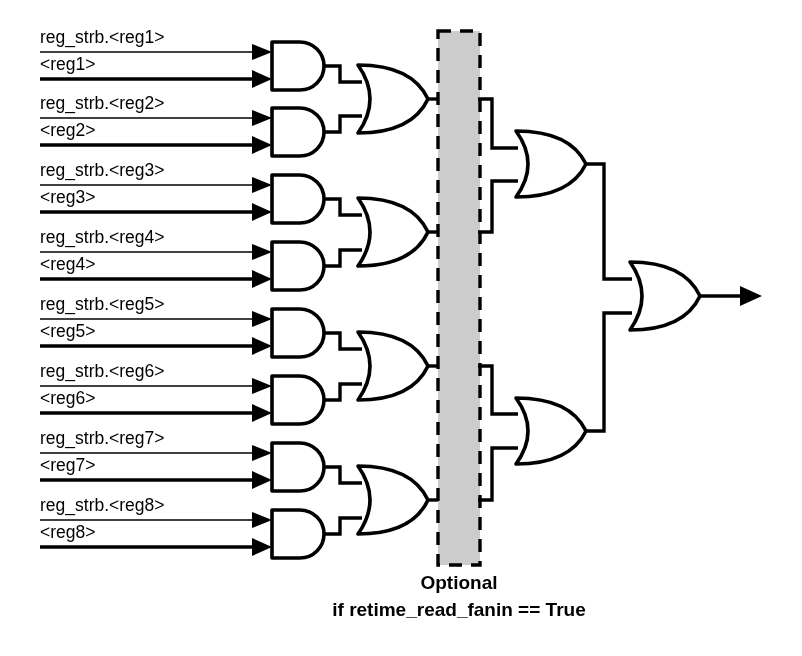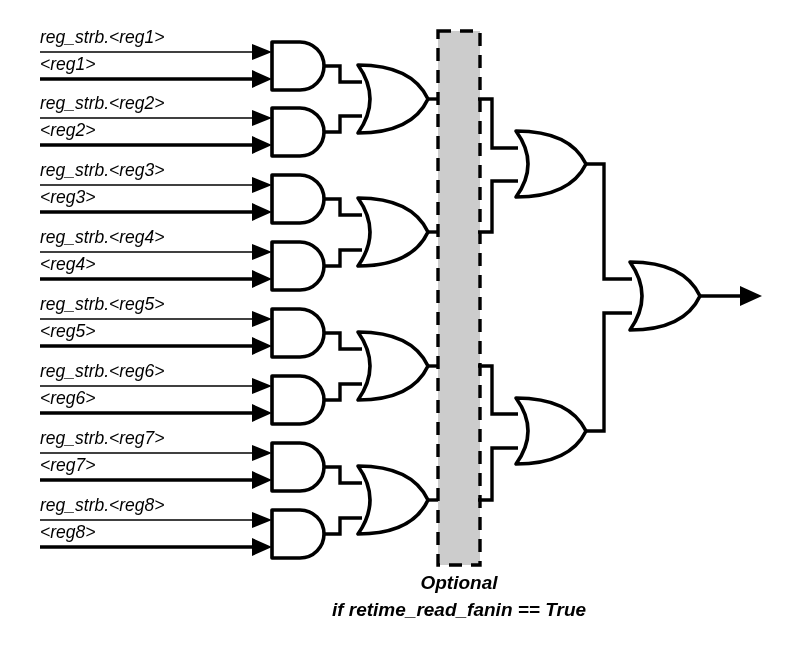--- a/index.html
+++ b/index.html
@@ -1,17 +1,17 @@
 <!DOCTYPE html>
 <html><head>
 <meta charset="utf-8">
 <style>
   html,body{margin:0;padding:0;background:#ffffff;}
   body{font-family:"Liberation Sans",sans-serif;}
-  #stage{position:relative;width:802px;height:656px;background:#ffffff;overflow:hidden;font-style:italic;}
+  #stage{position:relative;width:802px;height:656px;background:#ffffff;overflow:hidden;}
   svg{display:block;}
   .wire{stroke:#000;fill:none;}
   .wire-thin{stroke-width:1.6;}
   .wire-thick{stroke-width:3.4;}
   .gate{fill:#ffffff;stroke:#000;stroke-width:3.6;stroke-linejoin:round;}
   .arrow{fill:#000;stroke:none;}
   .optbox{fill:#cccccc;stroke:#000;stroke-width:3.4;stroke-dasharray:13 9;}
   .lbl{font-family:"Liberation Sans",sans-serif;font-size:17.5px;fill:#000;}
   .caption{font-family:"Liberation Sans",sans-serif;font-size:19px;font-weight:bold;fill:#000;}
 </style>

